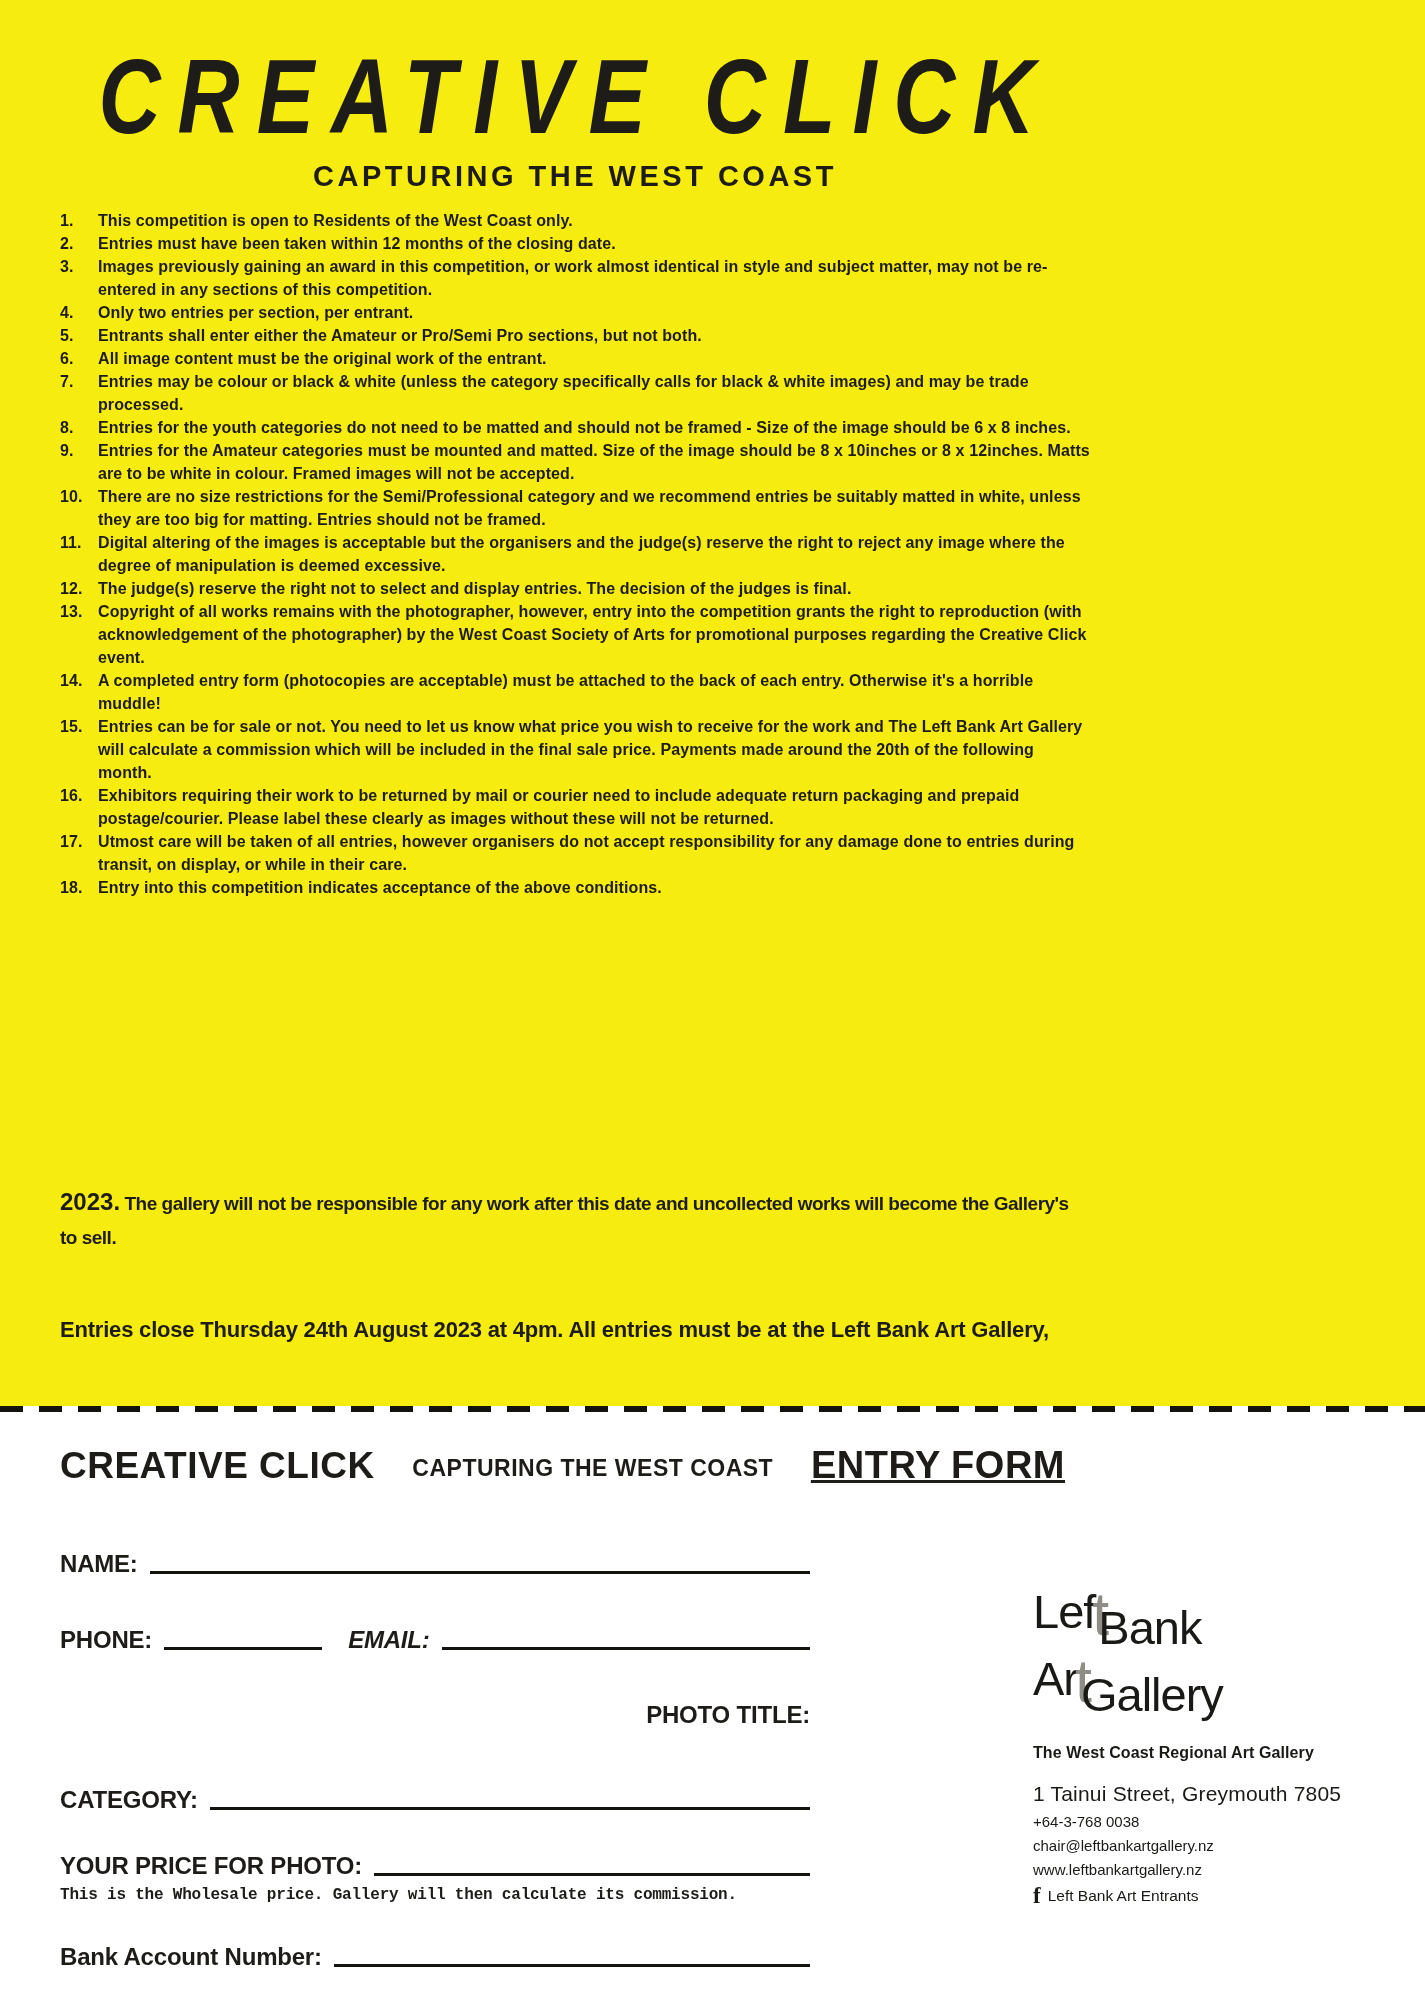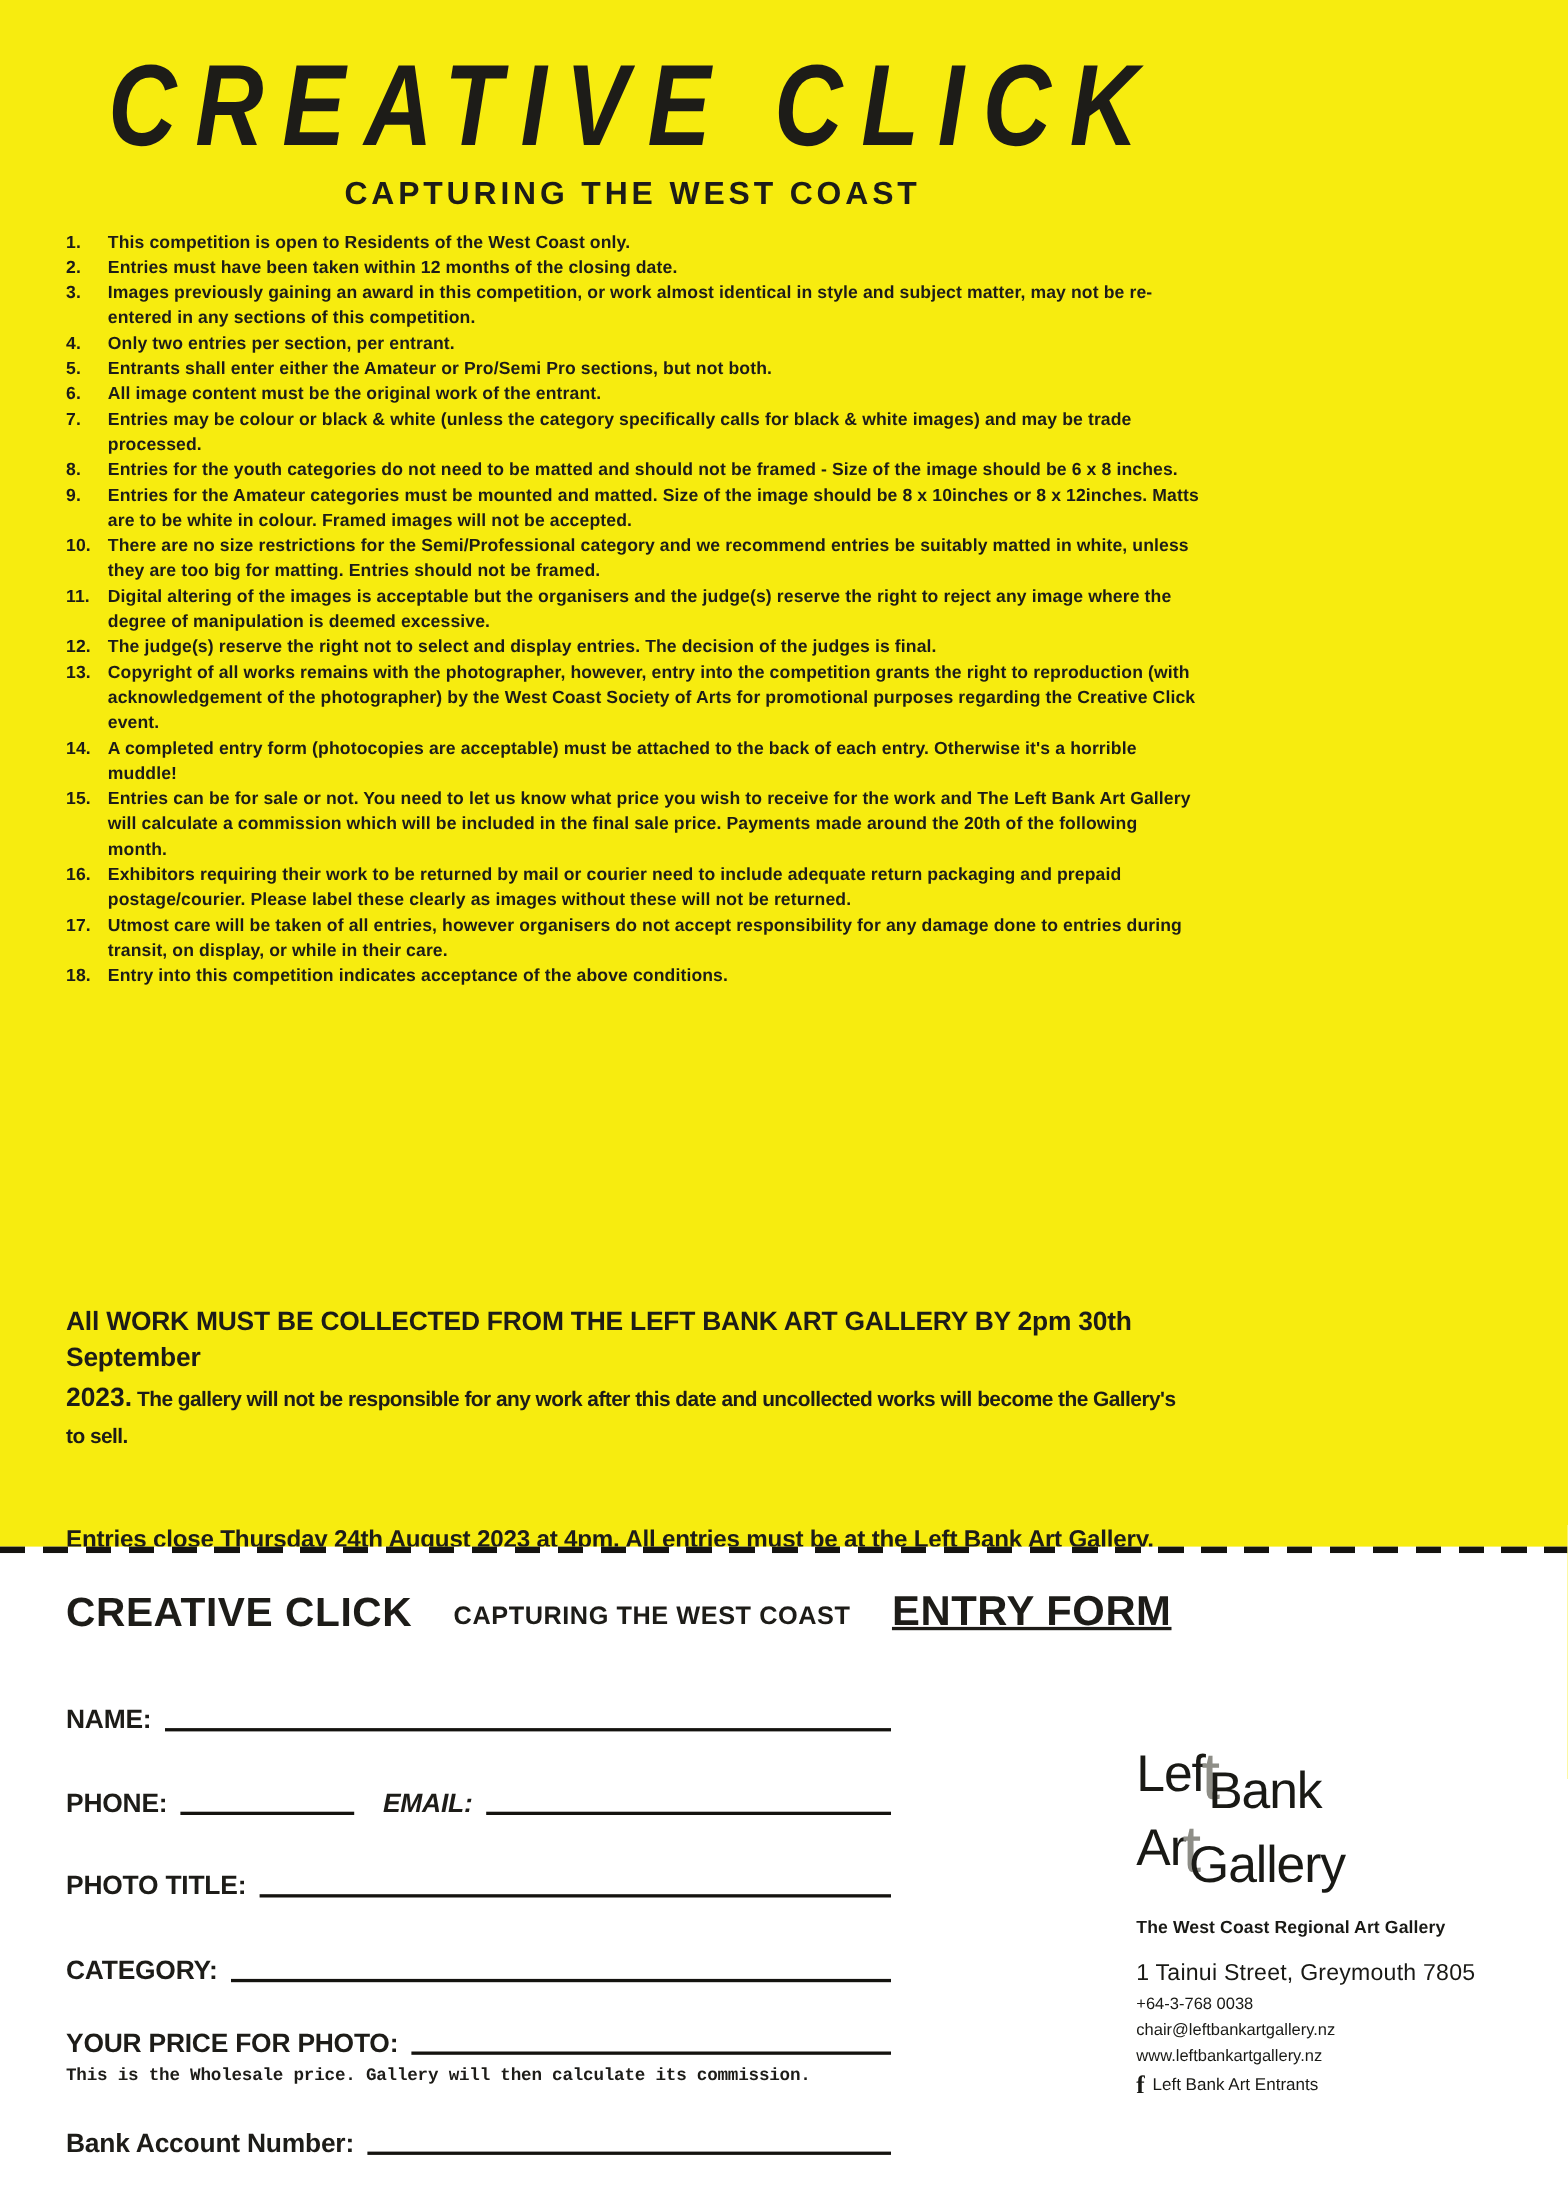--- a/index.html
+++ b/index.html
@@ -49,21 +49,21 @@
   .form-subtitle{font-size:23px;font-weight:bold;letter-spacing:0.5px;padding-bottom:5px;}
   .form-heading{font-size:38px;font-weight:bold;letter-spacing:0.5px;text-decoration:underline;}
   .form-left{width:750px;margin-left:60px;}
   .frow{display:flex;align-items:flex-end;}
   .flabel{font-size:24px;font-weight:bold;white-space:nowrap;letter-spacing:-0.2px;line-height:30px;}
   .fline{flex:1;border-bottom:3px solid #14130f;margin:0 0 5px 12px;height:0;}
   .fline-phone{flex:0 0 158px;}
   .email-label{margin-left:26px;font-style:italic;}
   .row-name{margin-top:62px;}
   .row-phone{margin-top:46px;}
-  .row-photo{margin-top:45px;}
+  .row-photo{margin-top:45px;flex-direction:column;}
   .row-category{margin-top:47px;}
   .row-price{margin-top:36px;}
   .price-note{font-size:16px;font-weight:bold;letter-spacing:-0.2px;margin-top:5px;font-family:Liberation Mono, monospace;}
   .row-bank{margin-top:38px;}
   
   .gallery-block{position:absolute;left:1033px;top:172px;width:370px;color:#191915;}
   .logo{line-height:1;}
   .logo-row{white-space:nowrap;}
   .logo-word{font-size:47px;letter-spacing:-1px;}
   .logo-t{font-size:61px;color:#8e8e87;margin:0 -3px;vertical-align:-7px;letter-spacing:-1px;}
@@ -155,21 +155,20 @@
           <span class="rule-num">17.</span>
           <span class="rule-text">Utmost care will be taken of all entries, however organisers do not accept responsibility for any damage done to entries during transit, on display, or while in their care.</span>
         </div>
         <div class="rule-row">
           <span class="rule-num">18.</span>
           <span class="rule-text">Entry into this competition indicates acceptance of the above conditions.</span>
         </div>
       </div>
 
     <div class="collect">
-      <div class="collect-line1">All WORK MUST BE COLLECTED FROM THE LEFT BANK ART GALLERY BY 2pm 30th September</div>
       <div class="collect-line2">
         <span class="collect-year">2023.</span>
         <span class="collect-rest">The gallery will not be responsible for any work after this date and uncollected works will become the Gallery's to sell.</span>
       </div>
     </div>
 
     <div class="closing">
       <div>Entries close Thursday 24th August 2023 at 4pm.  All entries must be at the Left Bank Art Gallery,</div>
 
     </div>

